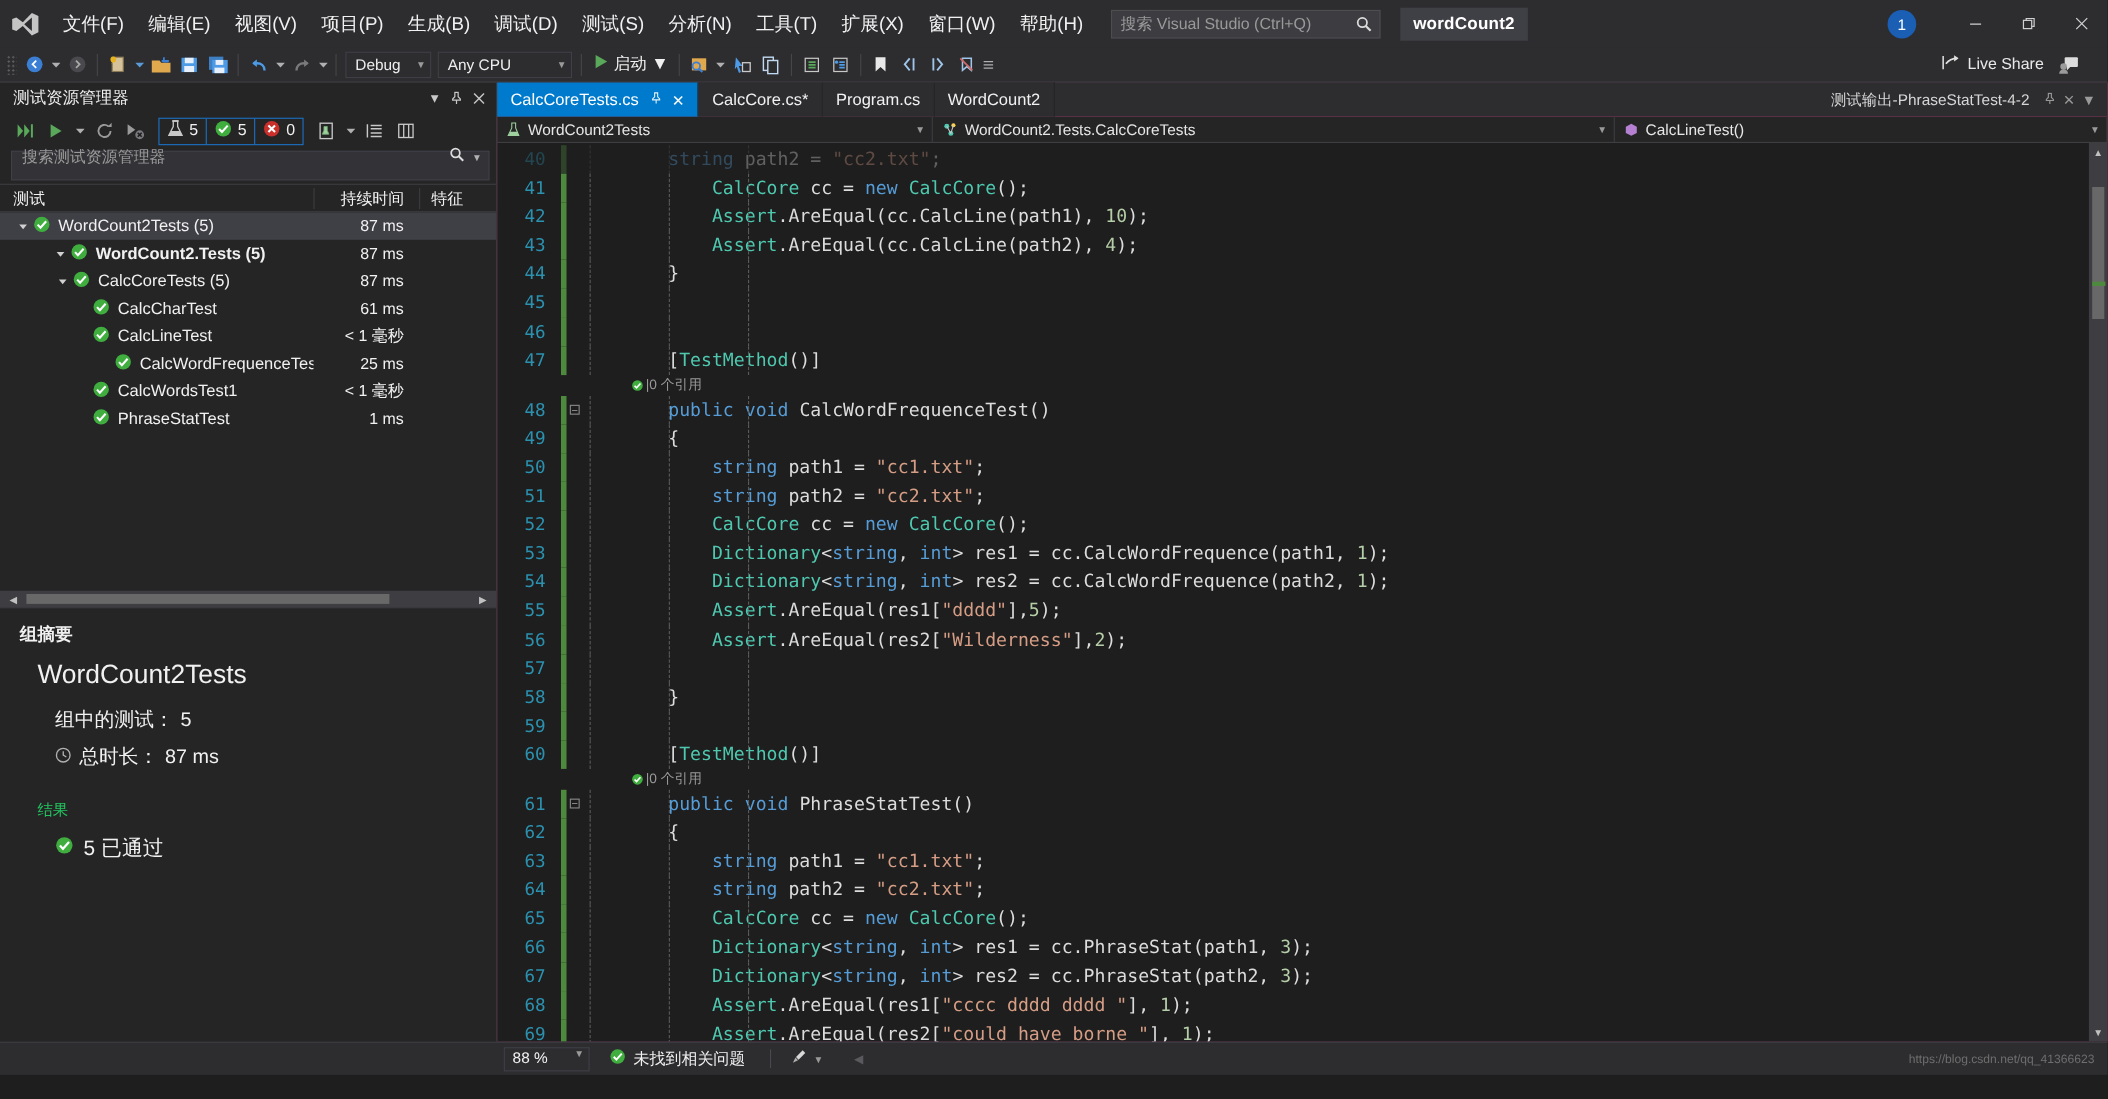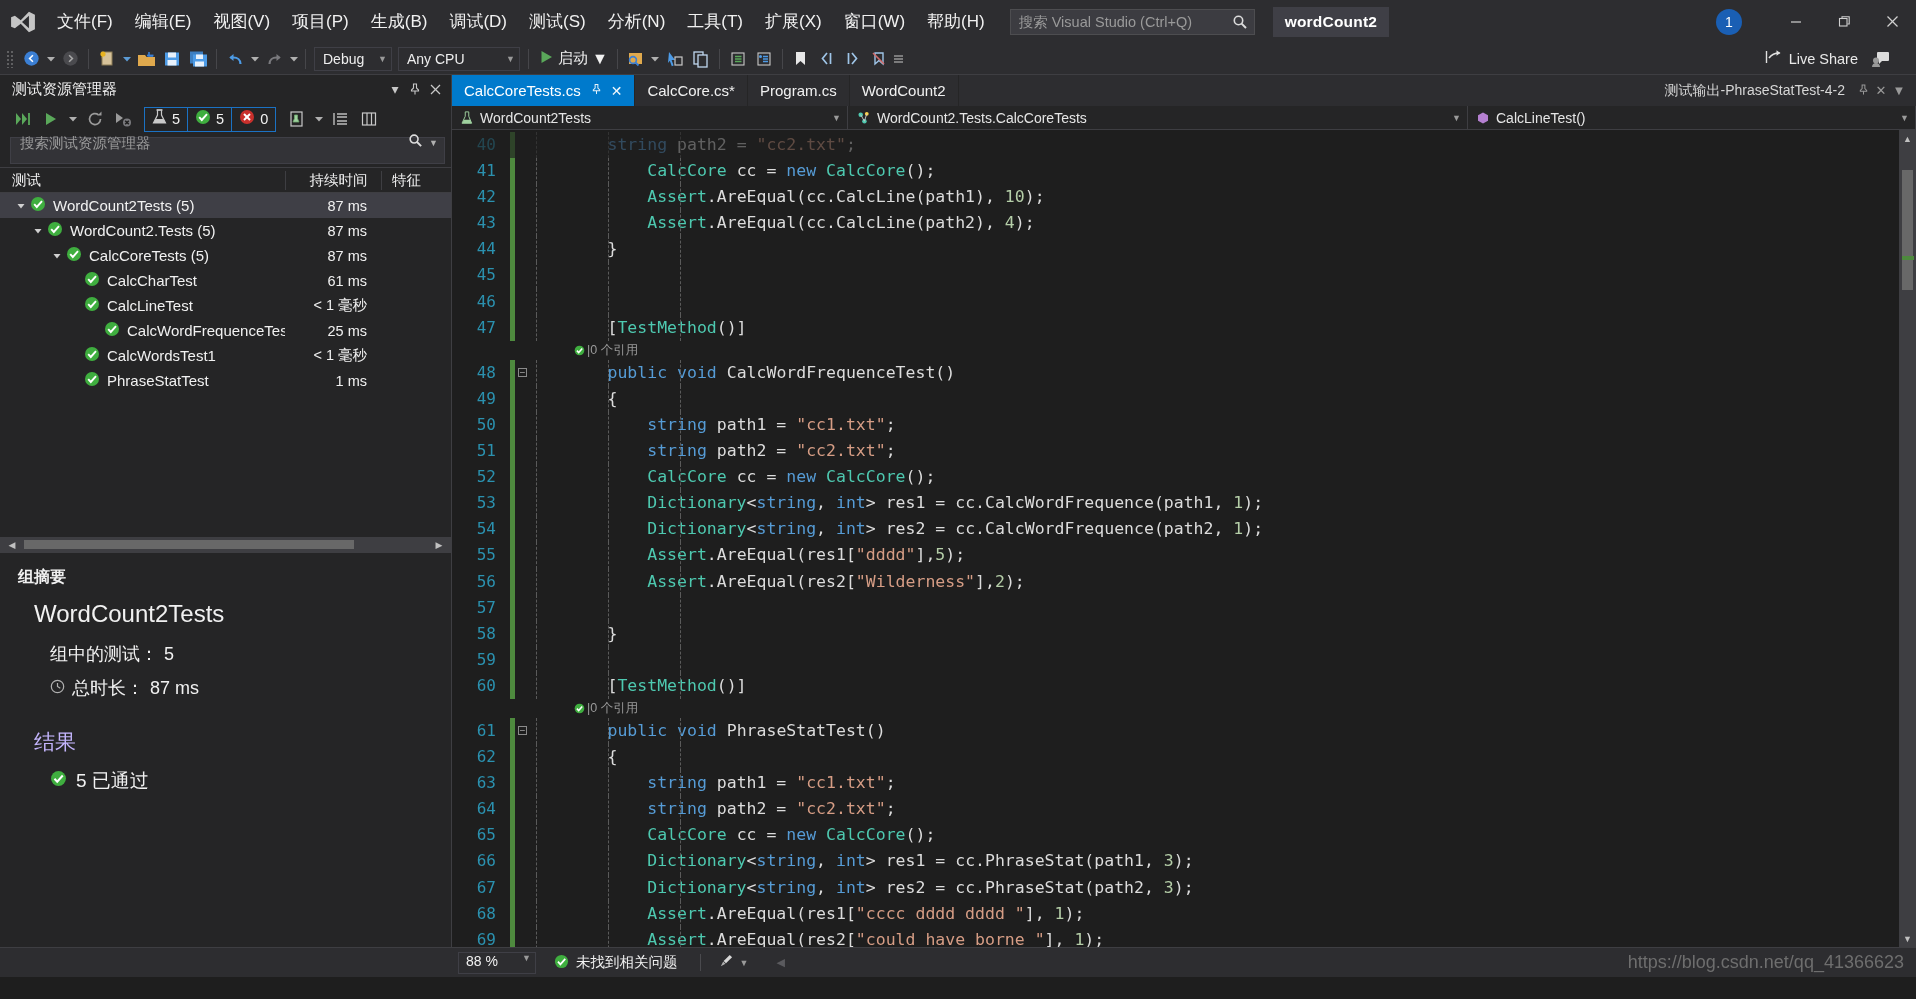--- a/index.html
+++ b/index.html
@@ -119,21 +119,21 @@
   .te-hscroll { height: 15px; background: #3e3e42; position: relative; }
   .te-hscroll .thumb { position: absolute; left: 24px; top: 3px; height: 9px; width: 330px; background: #686868; }
   .te-hscroll .arrow-l, .te-hscroll .arrow-r { position:absolute; top:0; width: 16px; height: 15px; display:flex; align-items:center; justify-content:center; color:#c0c0c0; font-size: 9px;}
   .te-hscroll .arrow-l { left: 4px; } .te-hscroll .arrow-r { right: 4px; }
 
   .te-summary { flex: 0 0 auto; height: 395px; background: #252526; border-top: 1px solid #3e3e42; padding: 14px 0 0 18px; }
   .sum-label { font-size: 16px; font-weight: bold; color: #f1f1f1; margin-bottom: 12px; }
   .sum-title { font-size: 24px; color: #f1f1f1; padding-left: 16px; margin-bottom: 14px; font-weight: normal;}
   .sum-line { font-size: 18px; color: #f1f1f1; padding-left: 32px; margin-bottom: 10px; display: flex; align-items: center; }
   .sum-line .clk { margin-right: 7px; }
-  .sum-res-label { font-size: 21px; color: #c4b5fd; padding-left: 16px; margin-top: 28px; margin-bottom: 12px; }
+  .sum-res-label { font-size: 14px; color: #22c55e; padding-left: 16px; margin-top: 28px; margin-bottom: 12px; }
   .sum-res { font-size: 19px; color: #f1f1f1; padding-left: 32px; display: flex; align-items: center; gap: 9px; }
 
   
   .editor-area { flex: 1; display: flex; flex-direction: column; min-width: 0; background: #ec4899; }
   .tabstrip { height: 31px; flex: 0 0 31px; background: #2d2d30; display: flex; align-items: stretch; position: relative; }
   .tab {
     display: flex; align-items: center; padding: 0 12px; font-size: 15px; color: #f1f1f1;
     border-right: 1px solid #252526; background: #2d2d30; white-space: nowrap;
   }
   .tab.active { background: #007acc; color: #ffffff; }
@@ -196,21 +196,21 @@
   }
   .sb-left-pad { width: 452px; flex: 0 0 452px; }
   .zoom-combo {
     width: 78px; height: 22px; display: flex; align-items: flex-start; border: 1px solid #3f3f46;
     font-size: 14px; color: #f1f1f1; padding: 0 4px 0 7px; margin-left: 6px;
   }
   .zoom-combo .za { margin-left: auto; color: #9a9a9a; font-size: 9px; }
   .sb-item { display: flex; align-items: center; gap: 7px; font-size: 14.5px; color: #f1f1f1; margin-left: 18px; }
   .sb-sep { width: 1px; height: 17px; background: #4a4a4e; margin-left: 22px; }
   .sb-icons { display: flex; align-items: center; gap: 6px; margin-left: 16px; }
-  .watermark { position: absolute; right: 12px; font-size: 18px; color: #6e6e6e; }
+  .watermark { position: absolute; right: 12px; font-size: 11px; color: #6e6e6e; }
   .hidden-caret { font-size: 9px; color: #9a9a9a; }
 </style>
 </head>
 <body>
 
 <div id="app">
 
   <div class="titlebar">
     <div class="vs-logo">
       <svg width="26" height="26" viewBox="0 0 24 24">
@@ -593,21 +593,21 @@
               <span class="pass-ico"><svg width="16" height="16" viewBox="0 0 16 16">
                   <circle cx="8" cy="8" r="7" fill="#3fae3f"></circle>
                   <path d="M4.2 8.2 6.8 11 12 5.2" fill="none" stroke="#fff" stroke-width="1.9"></path>
                 </svg></span>
               <span>WordCount2Tests (5)</span>
             </div>
             <div class="dur">87 ms</div>
             <div class="trait"></div>
           </div>
           <div class="te-row">
-            <div class="name" style="padding-left: 31px;">
+            <div class="name" style="padding-left: 48px; font-weight: bold;">
               <span class="tw-arrow">
                 <svg width="10" height="10" viewBox="0 0 10 10">
                   <path d="M1.5 3h7L5 7.5z" fill="#d0d0d0"></path>
                 </svg>
               </span>
               <span class="pass-ico"><svg width="16" height="16" viewBox="0 0 16 16">
                   <circle cx="8" cy="8" r="7" fill="#3fae3f"></circle>
                   <path d="M4.2 8.2 6.8 11 12 5.2" fill="none" stroke="#fff" stroke-width="1.9"></path>
                 </svg></span>
               <span>WordCount2.Tests (5)</span>

